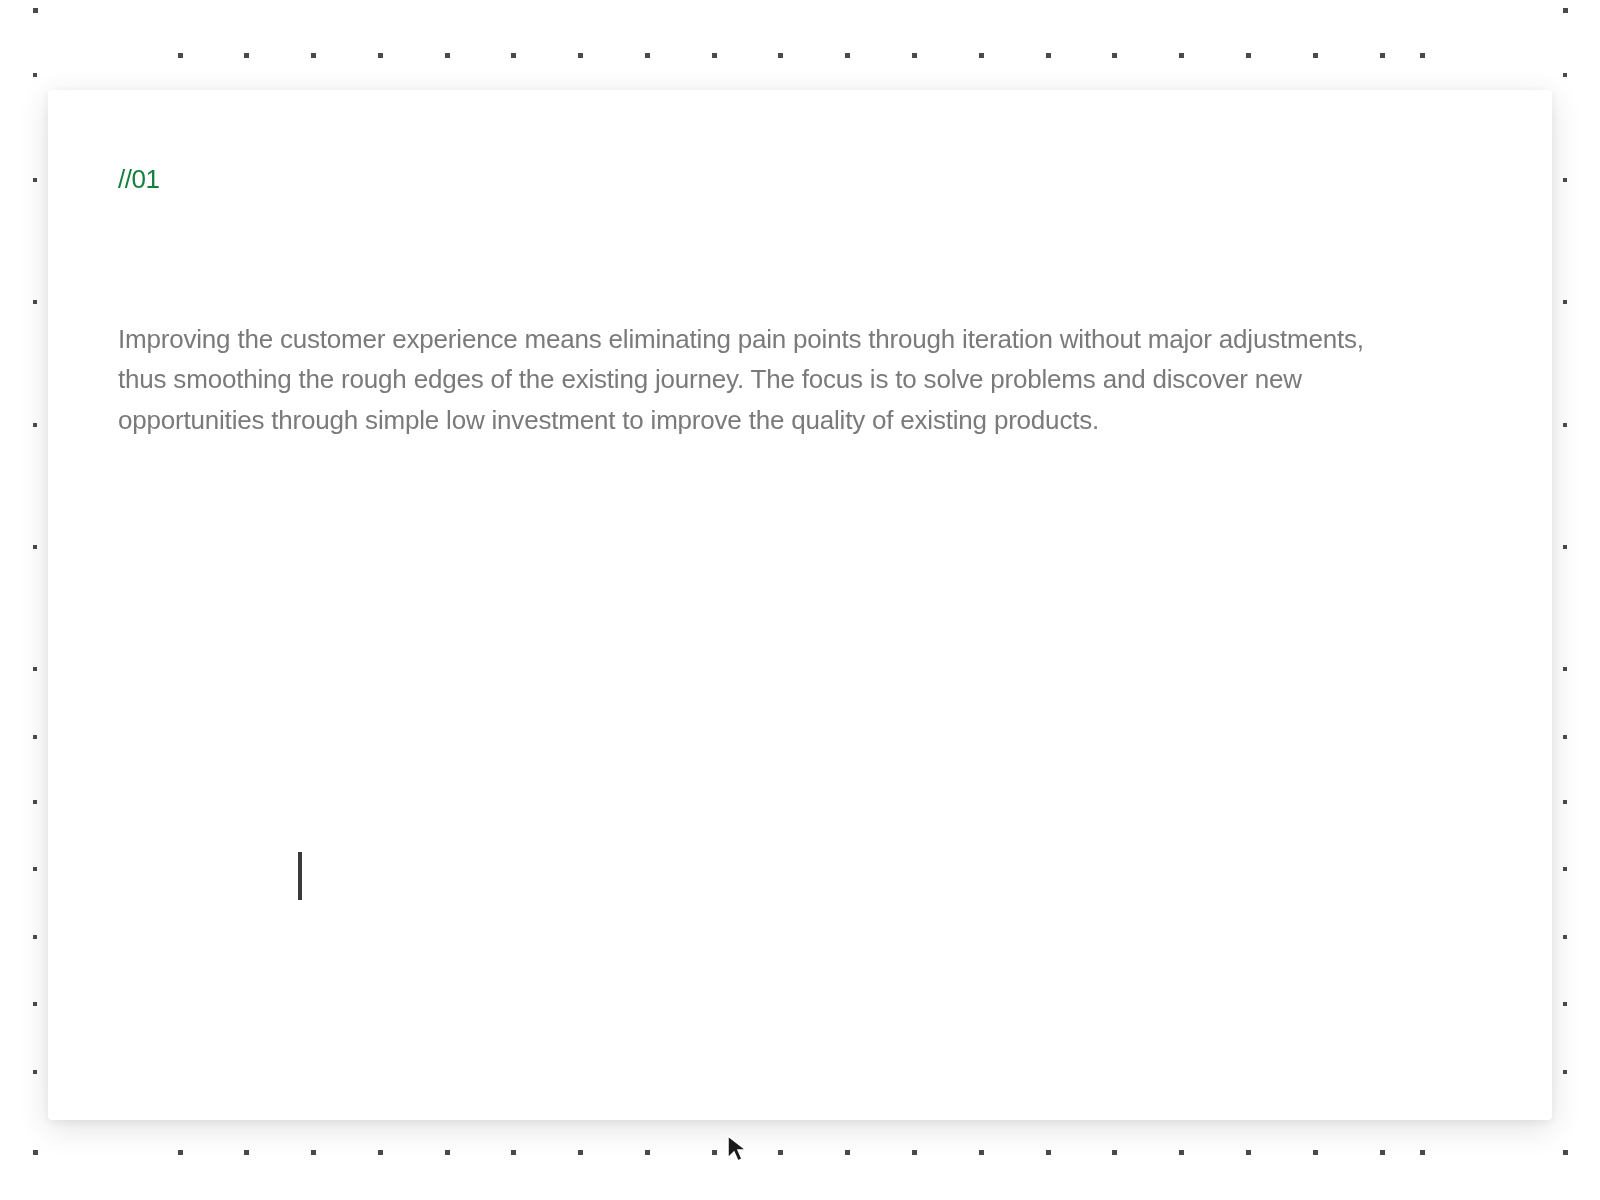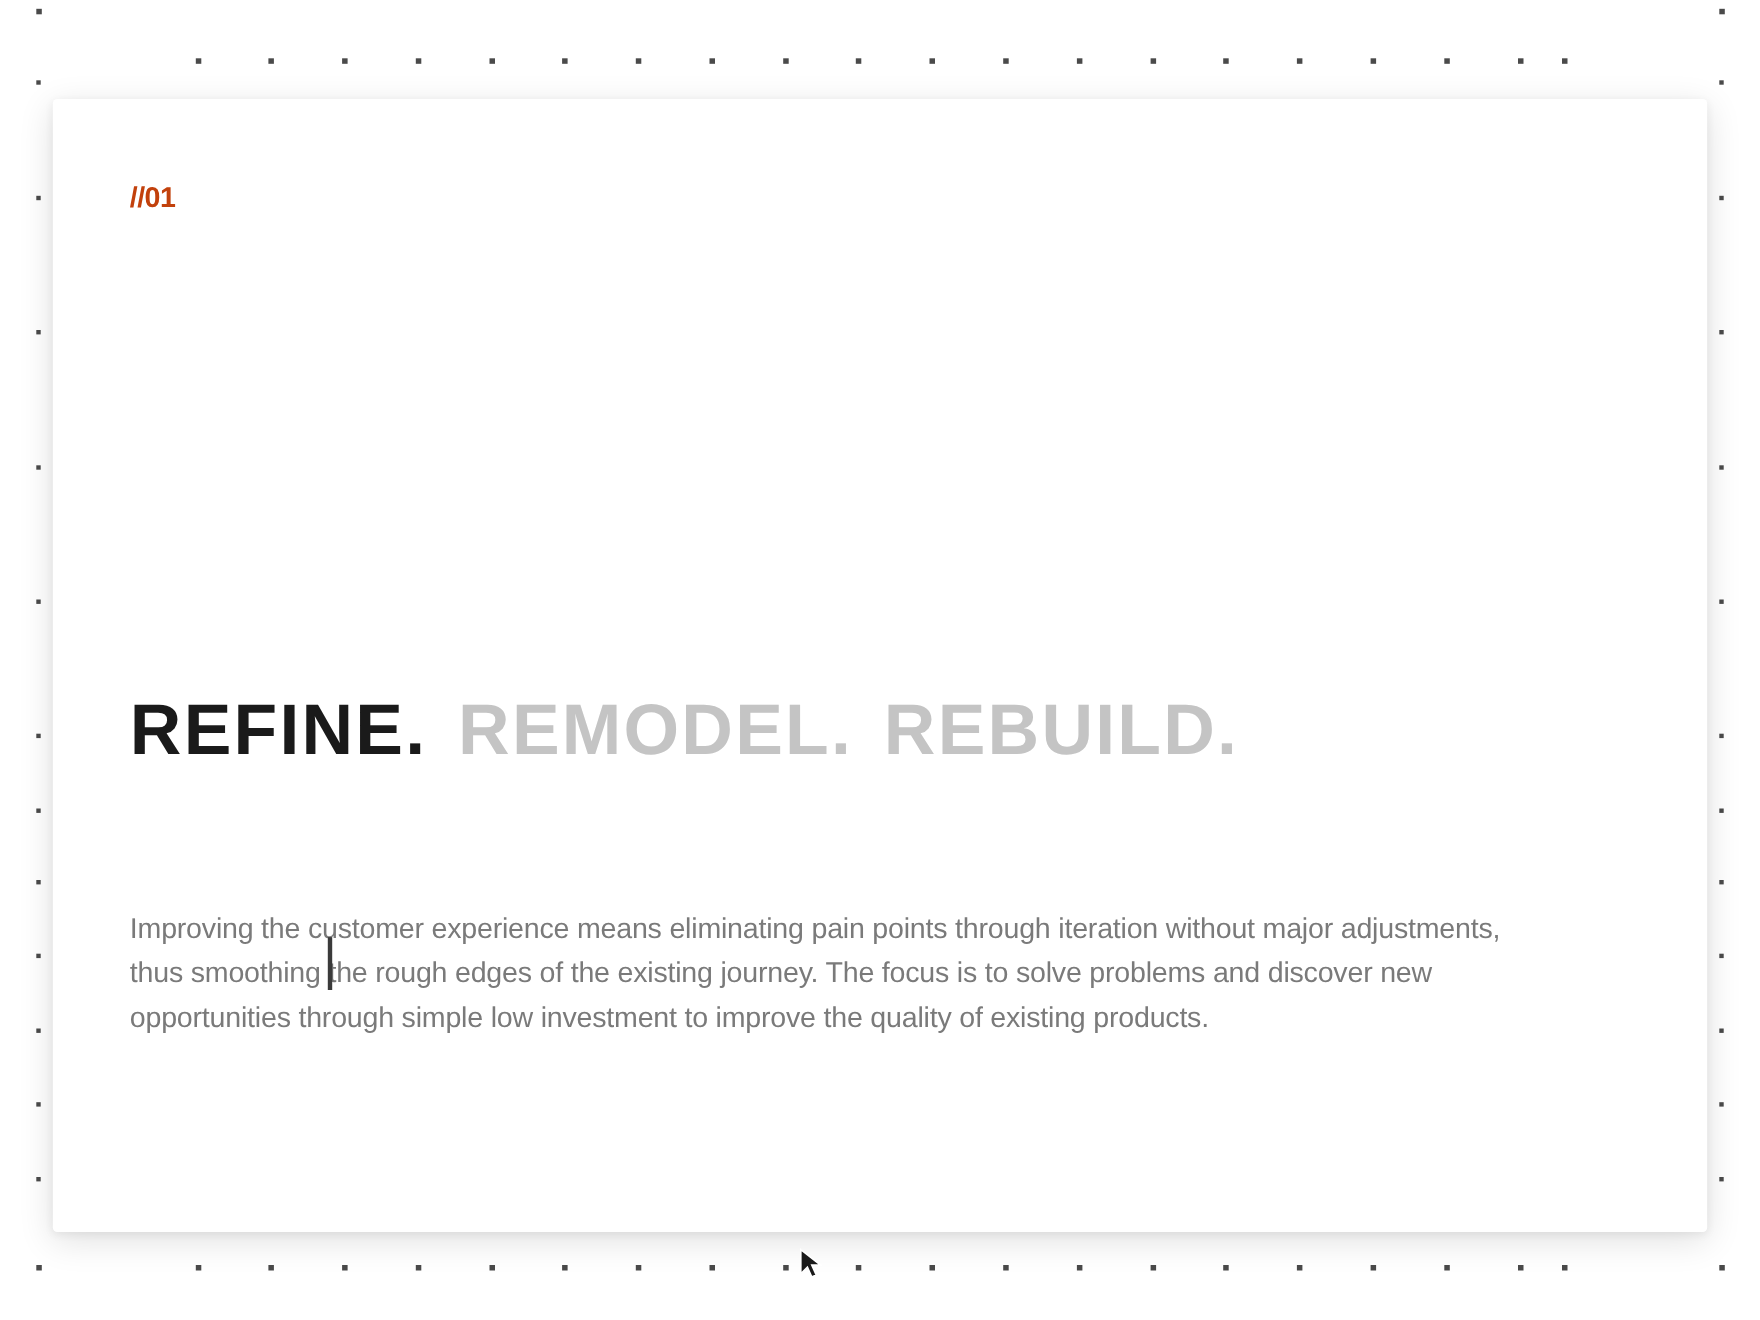--- a/index.html
+++ b/index.html
@@ -63,22 +63,22 @@
 
     .title-underline {
       width: 118px;
       height: 6px;
       background: #a5b4f0;
       margin-top: 30px;
     }
 
     .page-marker {
       font-size: 26px;
-      font-weight: 700;
-      color: #c2410c;
+      font-weight: 400;
+      color: #15803d;
       letter-spacing: -0.5px;
     }
 
     
     .keywords {
       margin-top: 430px;
       display: flex;
       gap: 28px;
       align-items: baseline;
     }
@@ -204,25 +204,20 @@
   <div class="dot" style="left:1420px; top:1150px;"></div>
   <div class="dot" style="left:1563px; top:1150px;"></div>
 </div>
 
 <div class="slide-card">
 
   <div class="header-row">
     <div class="page-marker">//01</div>
   </div>
 
-  <div class="keywords">
-    <span class="keyword keyword-active">REFINE.</span>
-    <span class="keyword keyword-inactive">REMODEL.</span>
-    <span class="keyword keyword-inactive">REBUILD.</span>
-  </div>
 
   <div class="cursor-indicator"></div>
 
   <p class="body-text">Improving the customer experience means eliminating pain points through iteration without major adjustments, thus smoothing the rough edges of the existing journey. The focus is to solve problems and discover new opportunities through simple low investment to improve the quality of existing products.</p>
 
   <div class="mouse-cursor">
     <svg viewBox="0 0 22 30" width="22" height="30">
       <path d="M 2 2 L 2 24 L 8 18 L 12 27 L 16 25 L 12 16 L 20 16 Z" fill="#1a1a1a" stroke="#ffffff" stroke-width="1.5"></path>
     </svg>
   </div>

